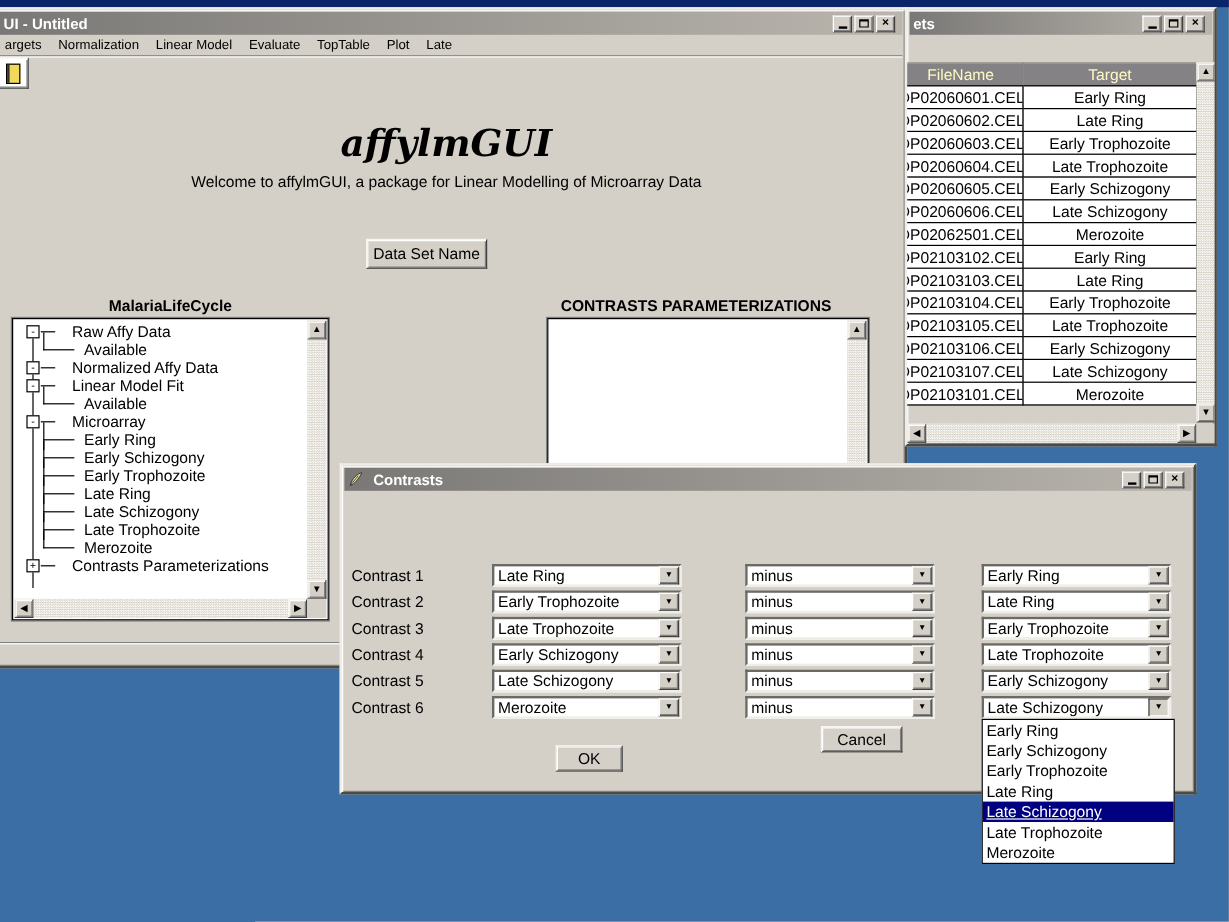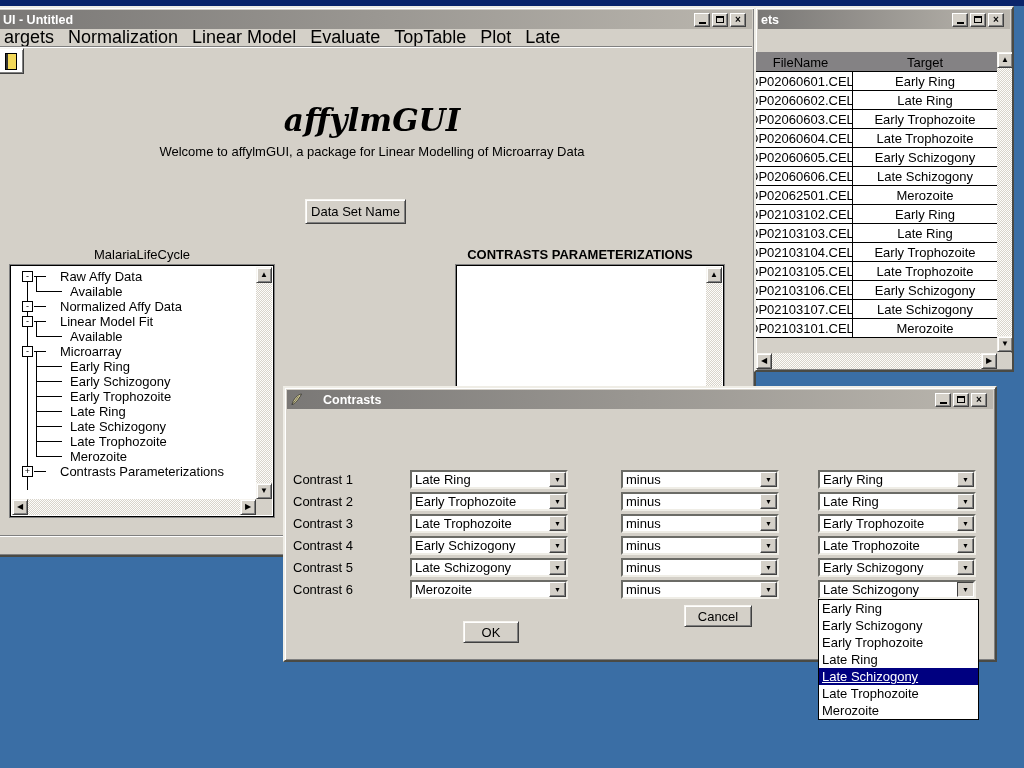--- a/index.html
+++ b/index.html
@@ -14,21 +14,21 @@
 
   
   .w3d {
     position:absolute; background:#D4D0C8;
     border:2px solid; border-color:#EFEDE6 #4A4A44 #4A4A44 #EFEDE6;
     box-shadow: inset 1px 1px 0 #FFFFFF, inset -1px -1px 0 #808080;
   }
   .tbar {
     height:19px; margin:2px 2px 0 2px;
     background:linear-gradient(to right,#7A7876,#BAB6AE);
-    display:flex; align-items:center; gap:20px;
+    display:flex; align-items:center; gap:8px;
     color:#fff; font-weight:bold; font-size:12.5px; padding:0 3px;
   }
   .tb-btns { margin-left:auto; display:flex; gap:2px; padding-right:3px; }
   .tb-btn {
     width:16px; height:14px; background:#D4D0C8;
     border:1px solid; border-color:#FFFFFF #404040 #404040 #FFFFFF;
     box-shadow: inset -1px -1px 0 #808080;
     display:flex; align-items:center; justify-content:center;
     color:#000; font-weight:bold; font-size:10px; line-height:10px;
   }
@@ -44,31 +44,31 @@
   .stipple {
     background-image:repeating-conic-gradient(#FDFCFA 0% 25%, #D8D4CB 0% 50%);
     background-size:2px 2px;
   }
   .arrowfont { font-size:8px; line-height:8px; }
 
   
   #main-win { left:-4px; top:6px; width:760px; height:551px; z-index:1; }
   #menu-bar {
     position:absolute; left:2px; top:21px; right:2px; height:17px;
-    display:flex; align-items:center; gap:14px; padding-left:4px; font-size:18px;
+    display:flex; align-items:center; gap:14px; padding-left:4px; font-size:11px;
   }
   #menu-groove { position:absolute; left:2px; right:2px; top:38px; height:2px;
     border-top:1px solid #808080; border-bottom:1px solid #FFFFFF; }
   #tool-btn { position:absolute; left:0px; top:40px; width:26px; height:26px; background:#FFFFFF; }
   #tool-glyph { width:12px; height:17px; border:1px solid #000; background:#F3D95A; box-shadow:inset 2px 0 0 #333; }
   #app-title { position:absolute; left:0; right:8px; top:94px; text-align:center;
     font-family:"DejaVu Serif", serif; font-style:italic; font-weight:bold; font-size:31px; }
   #welcome { position:absolute; left:0; right:8px; top:136px; text-align:center; }
   #ds-btn { position:absolute; left:307px; top:191px; width:101px; height:25px; }
-  #tree-title { position:absolute; left:12px; top:239px; width:264px; text-align:center; font-weight:normal; }
+  #tree-title { position:absolute; left:12px; top:239px; width:264px; text-align:center; font-weight:bold; }
   #contr-title { position:absolute; left:458px; top:239px; width:248px; text-align:center; font-weight:bold; }
   #divider { position:absolute; left:0; right:0; top:527px; height:2px;
     border-top:1px solid #808080; border-bottom:1px solid #FFFFFF; }
 
   
   #tree-box { position:absolute; left:12px; top:257px; width:264px; height:252px;
     background:#fff; border:1px solid #000; box-shadow:0 0 0 1px #808080; }
   #tree { position:absolute; left:2px; top:3px; right:18px; bottom:18px; overflow:hidden; }
   .trow { position:relative; height:15px; line-height:15px; white-space:nowrap; }
   .rail { position:absolute; left:14px; top:10px; height:211px; border-left:1px solid #000; z-index:1; }
@@ -92,21 +92,21 @@
 
   
   #list-box { position:absolute; left:458px; top:257px; width:268px; height:176px;
     background:#fff; border:1px solid #000; box-shadow:0 0 0 1px #808080; }
   #list-box .vscroll { bottom:1px; }
 
   
   #targets-win { left:754px; top:6px; width:260px; height:366px; z-index:2; overflow:hidden; }
   #tg-table-wrap { position:absolute; left:-8px; top:44px; width:249px; }
   #tg-table { border-collapse:collapse; width:249px; table-layout:fixed; }
-  #tg-table th { background:#848284; color:#000000; font-weight:normal; height:19px;
+  #tg-table th { background:#848284; color:#fef9c3; font-weight:normal; height:19px;
     border:1px solid #848284; border-bottom:1px solid #000; }
   #tg-table td { background:#fff; border:1px solid #000; height:19px; text-align:center;
     white-space:nowrap; overflow:hidden; }
   #tg-vscroll { position:absolute; left:241px; top:44px; width:16px; height:300px; }
   #tg-hscroll { position:absolute; left:0px; top:345px; width:241px; height:16px; }
   #tg-corner { position:absolute; left:241px; top:345px; width:16px; height:16px; background:#D4D0C8; }
 
   
   #contrasts-dlg { left:283px; top:386px; width:714px; height:276px; z-index:3; }
   #dlg-msg { position:absolute; left:0; right:0; top:44px; text-align:center; }

